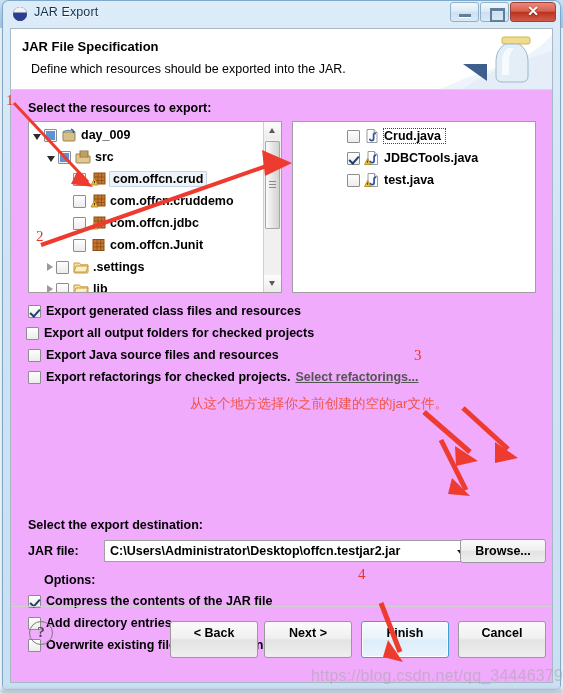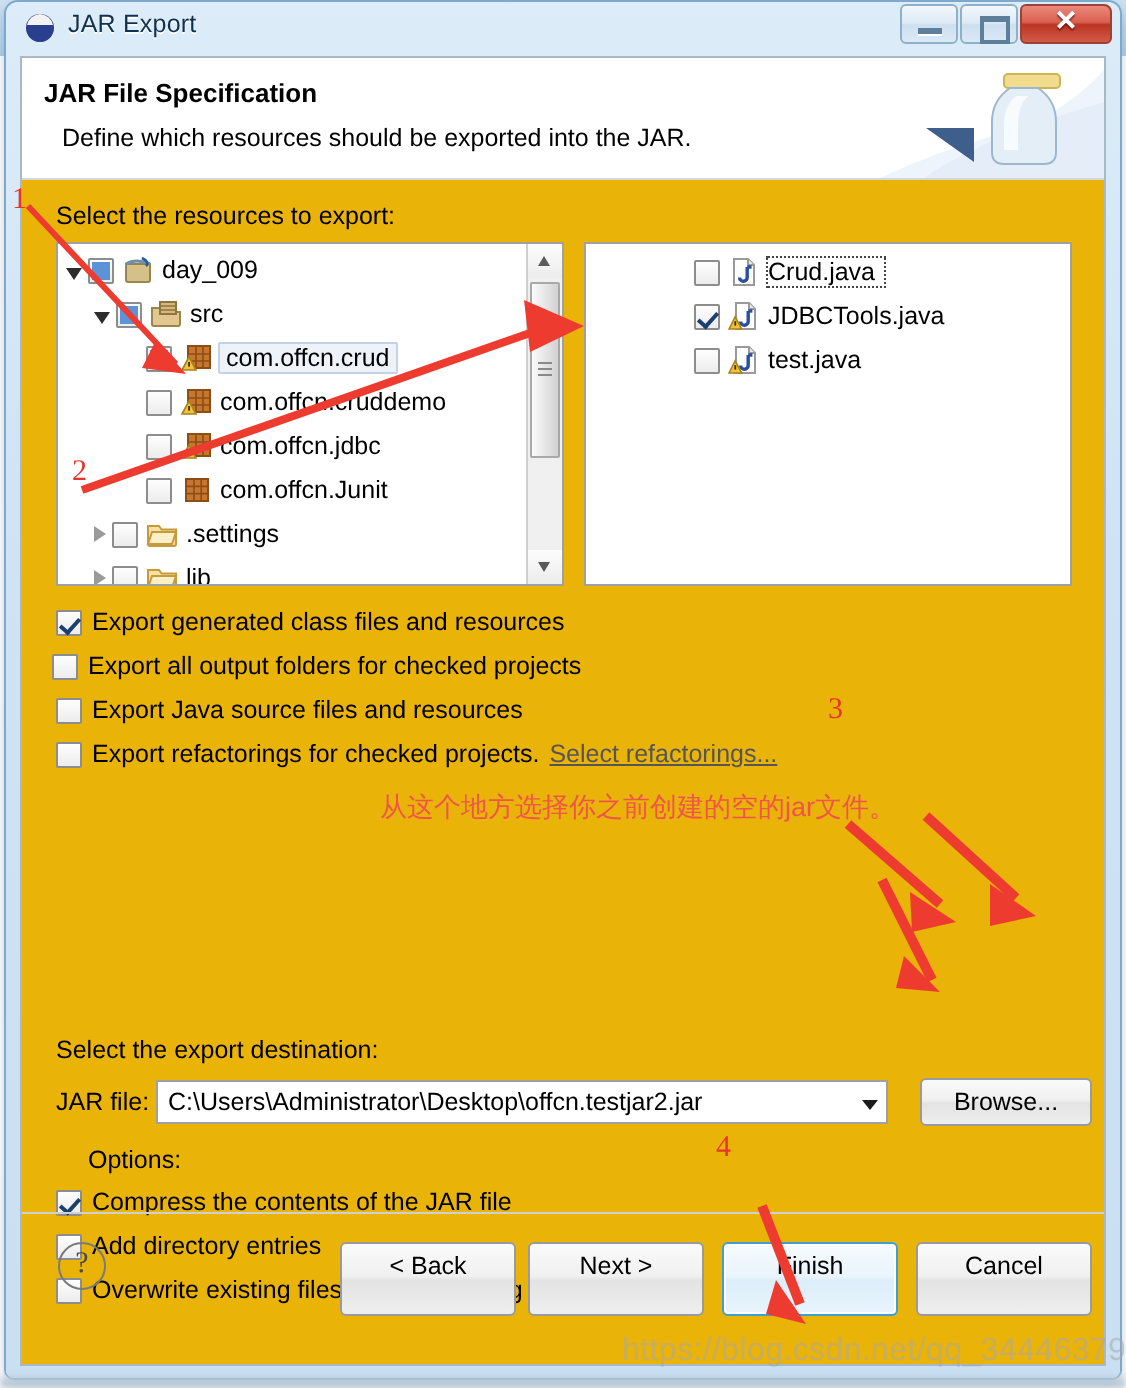--- a/index.html
+++ b/index.html
@@ -147,21 +147,22 @@
   }
   .header-art {
     position: absolute;
     right: 0; top: 0;
     width: 112px; height: 60px;
   }
 
   .body-area {
     position: relative;
     height: 592px;
-    background: #eab308;
+    background: #f0abfc;
+    font-weight: bold;
   }
 
   .lbl {
     position: absolute;
     font-size: 12.5px;
     color: #000;
     white-space: nowrap;
   }
 
   
@@ -298,21 +299,21 @@
   .optrow .cb { margin-right: 5px; }
   .link {
     color: #555;
     text-decoration: underline;
     margin-left: 5px;
   }
 
   
   .combo {
     position: absolute;
-    left: 67px; top: 450px;
+    left: 93px; top: 450px;
     width: 366px; height: 22px;
     background: #fff;
     border: 1px solid #a0a0a0;
     box-sizing: border-box;
   }
   .combo-value {
     position: absolute;
     left: 5px; top: 3px;
     font-size: 12.5px;
     color: #000;

